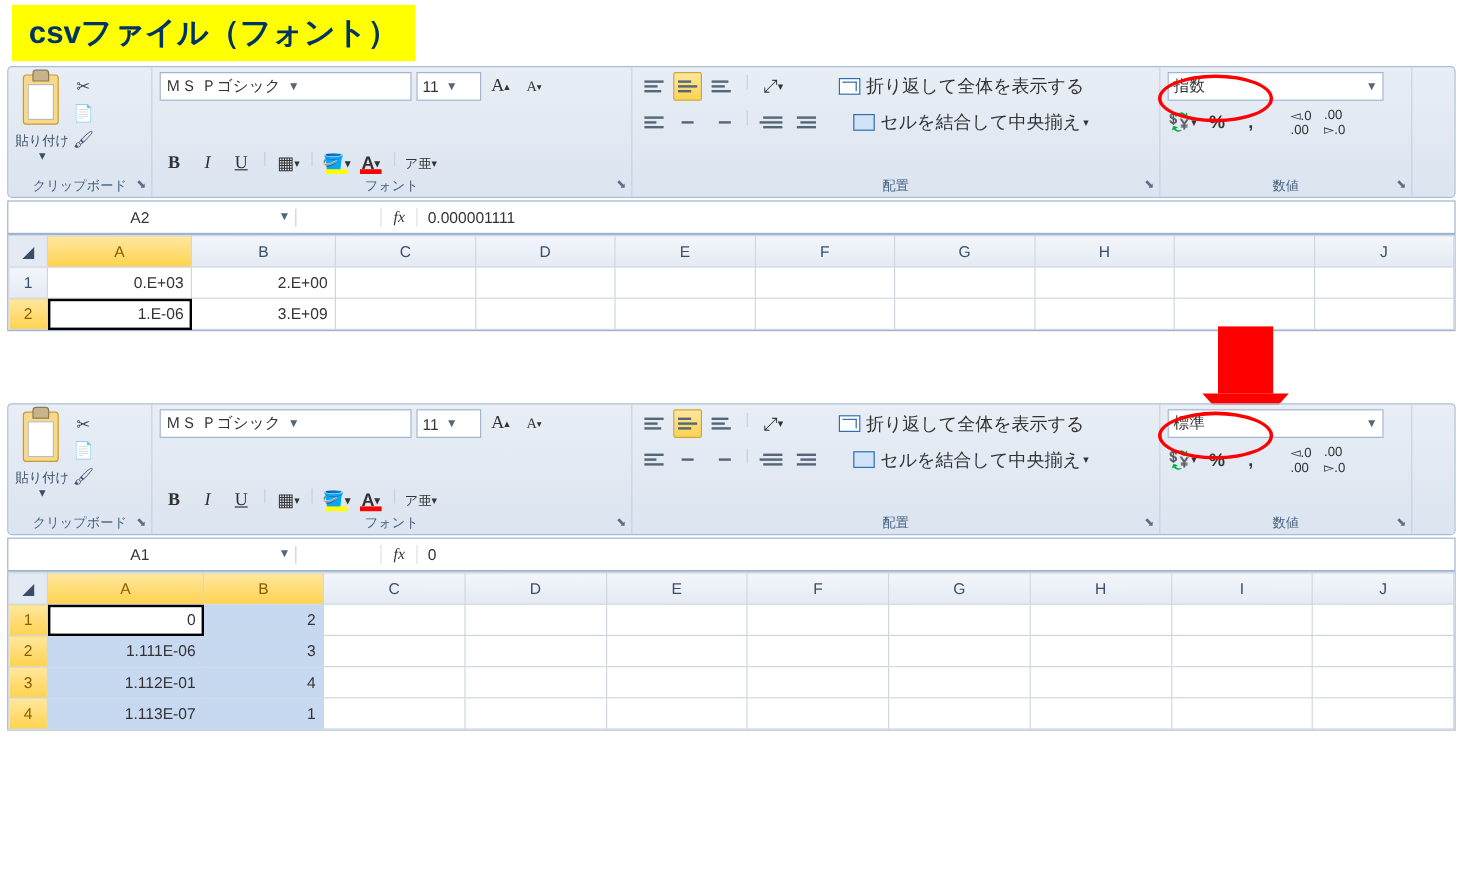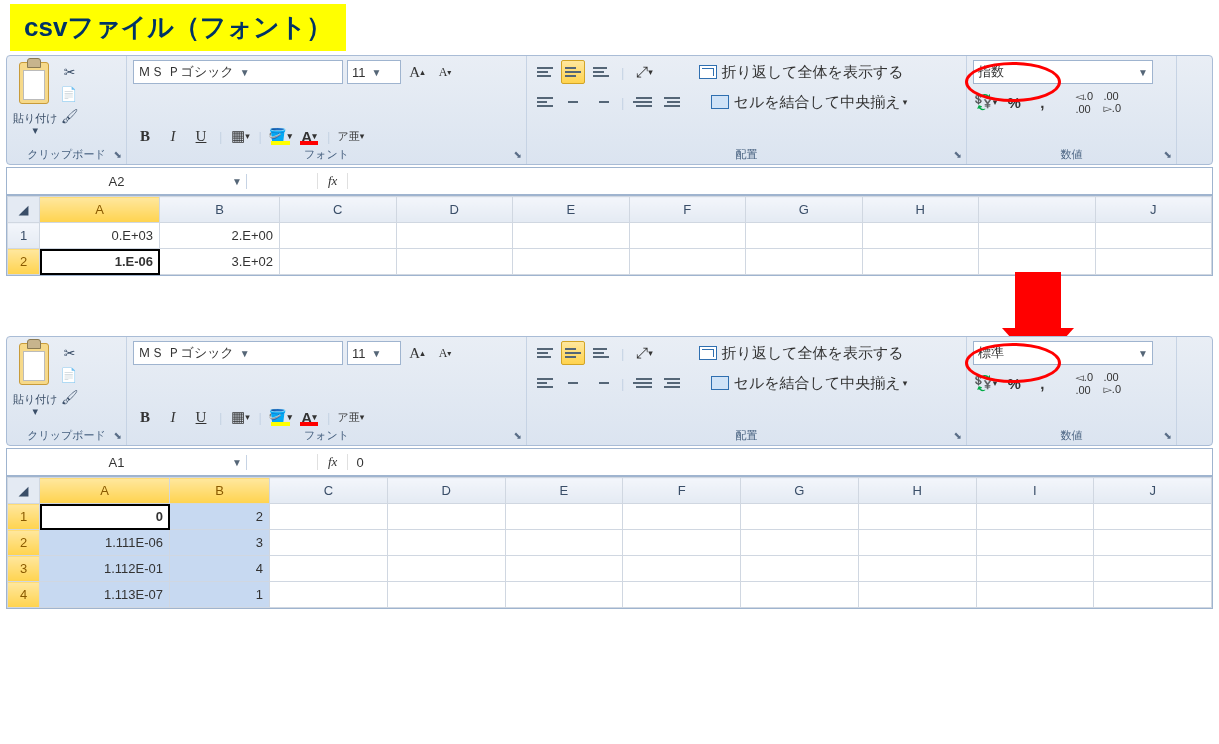--- a/index.html
+++ b/index.html
@@ -13,21 +13,21 @@
   .group-label-row .dlg { position: absolute; right: 4px; bottom: 2px; font-size: 10px; color: #5a6e88; }
 
   
   .clip-icon { width: 44px; height: 50px; position: relative; margin: 2px auto 0; }
   .clip-board { position: absolute; left: 6px; top: 0; width: 30px; height: 42px; background: #f6d98a; border: 1px solid #c89b3a; border-radius: 3px; }
   .clip-paper { position: absolute; left: 10px; top: 8px; width: 22px; height: 30px; background: #fff; border: 1px solid #bbb; }
   .clip-clip { position: absolute; left: 14px; top: -4px; width: 14px; height: 10px; background: #c7b48d; border: 1px solid #8a7a53; border-radius: 3px 3px 0 0; }
   .paste-label { font-size: 11px; text-align: center; color: #3a4e68; line-height: 12px; }
   .small-btn { width: 20px; height: 20px; display: flex; align-items: center; justify-content: center; border: 1px solid transparent; border-radius: 2px; font-size: 14px; color: #3a4e68; }
 
-  .font-row, .align-row { display: flex; align-items: center; gap: 4px; }
+  .font-row, .align-row { display: flex; align-items: flex-start; gap: 4px; }
   .combo { display: flex; align-items: center; background: #fff; border: 1px solid #9fb4cf; height: 24px; padding: 0 4px; font-size: 13px; }
   .combo .dd { margin-left: 6px; color: #567; font-size: 10px; }
   .btn { min-width: 24px; height: 24px; display: inline-flex; align-items: center; justify-content: center; border: 1px solid transparent; border-radius: 2px; font-size: 15px; cursor: default; }
   .btn.active { background: linear-gradient(#ffe79e,#ffd34e); border: 1px solid #d2a426; }
   .underline-A { position: relative; font-weight: bold; font-size: 15px; }
   .underline-A .bar { position: absolute; bottom: 2px; left: 2px; right: 2px; height: 4px; }
 
   .alignment-group { flex: 0 0 440px; }
   .number-group { flex: 0 0 210px; }
 
@@ -49,21 +49,21 @@
   .grid { margin: 0 6px; border: 1px solid #9fb4cf; }
   .grid table { border-collapse: collapse; width: 100%; table-layout: fixed; }
   .grid th, .grid td { border: 1px solid #d0d7e1; height: 26px; font-size: 13px; padding: 0 6px; font-family: Arial, sans-serif; }
   .grid th { background: linear-gradient(#f3f6fb,#e4eaf3); font-weight: normal; text-align: center; color: #3a4e68; }
   .grid th.corner { background: #e4eaf3; width: 32px; }
   .grid td { text-align: right; }
   .grid td.rh { text-align: center; background: linear-gradient(#f3f6fb,#e4eaf3); width: 32px; color:#3a4e68; }
 
   .grid th.sel-col { background: linear-gradient(#ffe79e,#ffd34e); color: #8a5a00; }
   .grid td.rh.sel-row { background: linear-gradient(#ffe79e,#ffd34e); color:#8a5a00;}
-  .grid td.active { outline: 2px solid #000; outline-offset: -2px; font-weight: bold; }
+  .grid td.active { outline: 2px solid #000; outline-offset: -2px; }
   .grid td.sel-range { background: #c7d9f1; }
   .grid th.sel-header { background: linear-gradient(#ffe79e,#ffd34e); color:#8a5a00;}
   .grid td.rh.sel-header { background: linear-gradient(#ffe79e,#ffd34e); color:#8a5a00;}
 
   .gap { height: 60px; position: relative; }
 
   .align-icon { display: inline-flex; flex-direction: column; gap: 2px; width: 16px; }
   .align-icon span { height: 2px; background: #567; }
   .merge-ico{display:inline-block;width:18px;height:14px;border:1px solid #2f6fb0;background:#d0e3f7;position:relative;}
   .wrap-ico{display:inline-block;width:18px;height:14px;border:1px solid #2f6fb0;background:#fff;position:relative;}
@@ -237,20 +237,21 @@
           <span class="dlg">⬊</span>
         </div>
     </div>
   </div>
 </div>
 
 <div class="formula-bar">
   <div class="name-box"><span>A2</span><span class="dd">▼</span></div>
   <div class="fb-spacer"></div>
   <div class="fx">fx</div>
+  <div class="formula-val">0.000001111</div>
 </div>
 
 <div class="grid">
 <table>
 <colgroup>
         <col style="width:32px">
         <col style="width:120px">
         <col style="width:120px">
         <col>
         <col>
@@ -284,21 +285,21 @@
           <td></td>
           <td></td>
           <td></td>
           <td></td>
           <td></td>
           <td></td>
 </tr>
 <tr>
   <td class="rh sel-row">2</td>
   <td class="active">1.E-06</td>
-  <td>3.E+02</td>
+  <td>3.E+09</td>
   <td></td>
           <td></td>
           <td></td>
           <td></td>
           <td></td>
           <td></td>
           <td></td>
           <td></td>
 </tr>
 </tbody>

